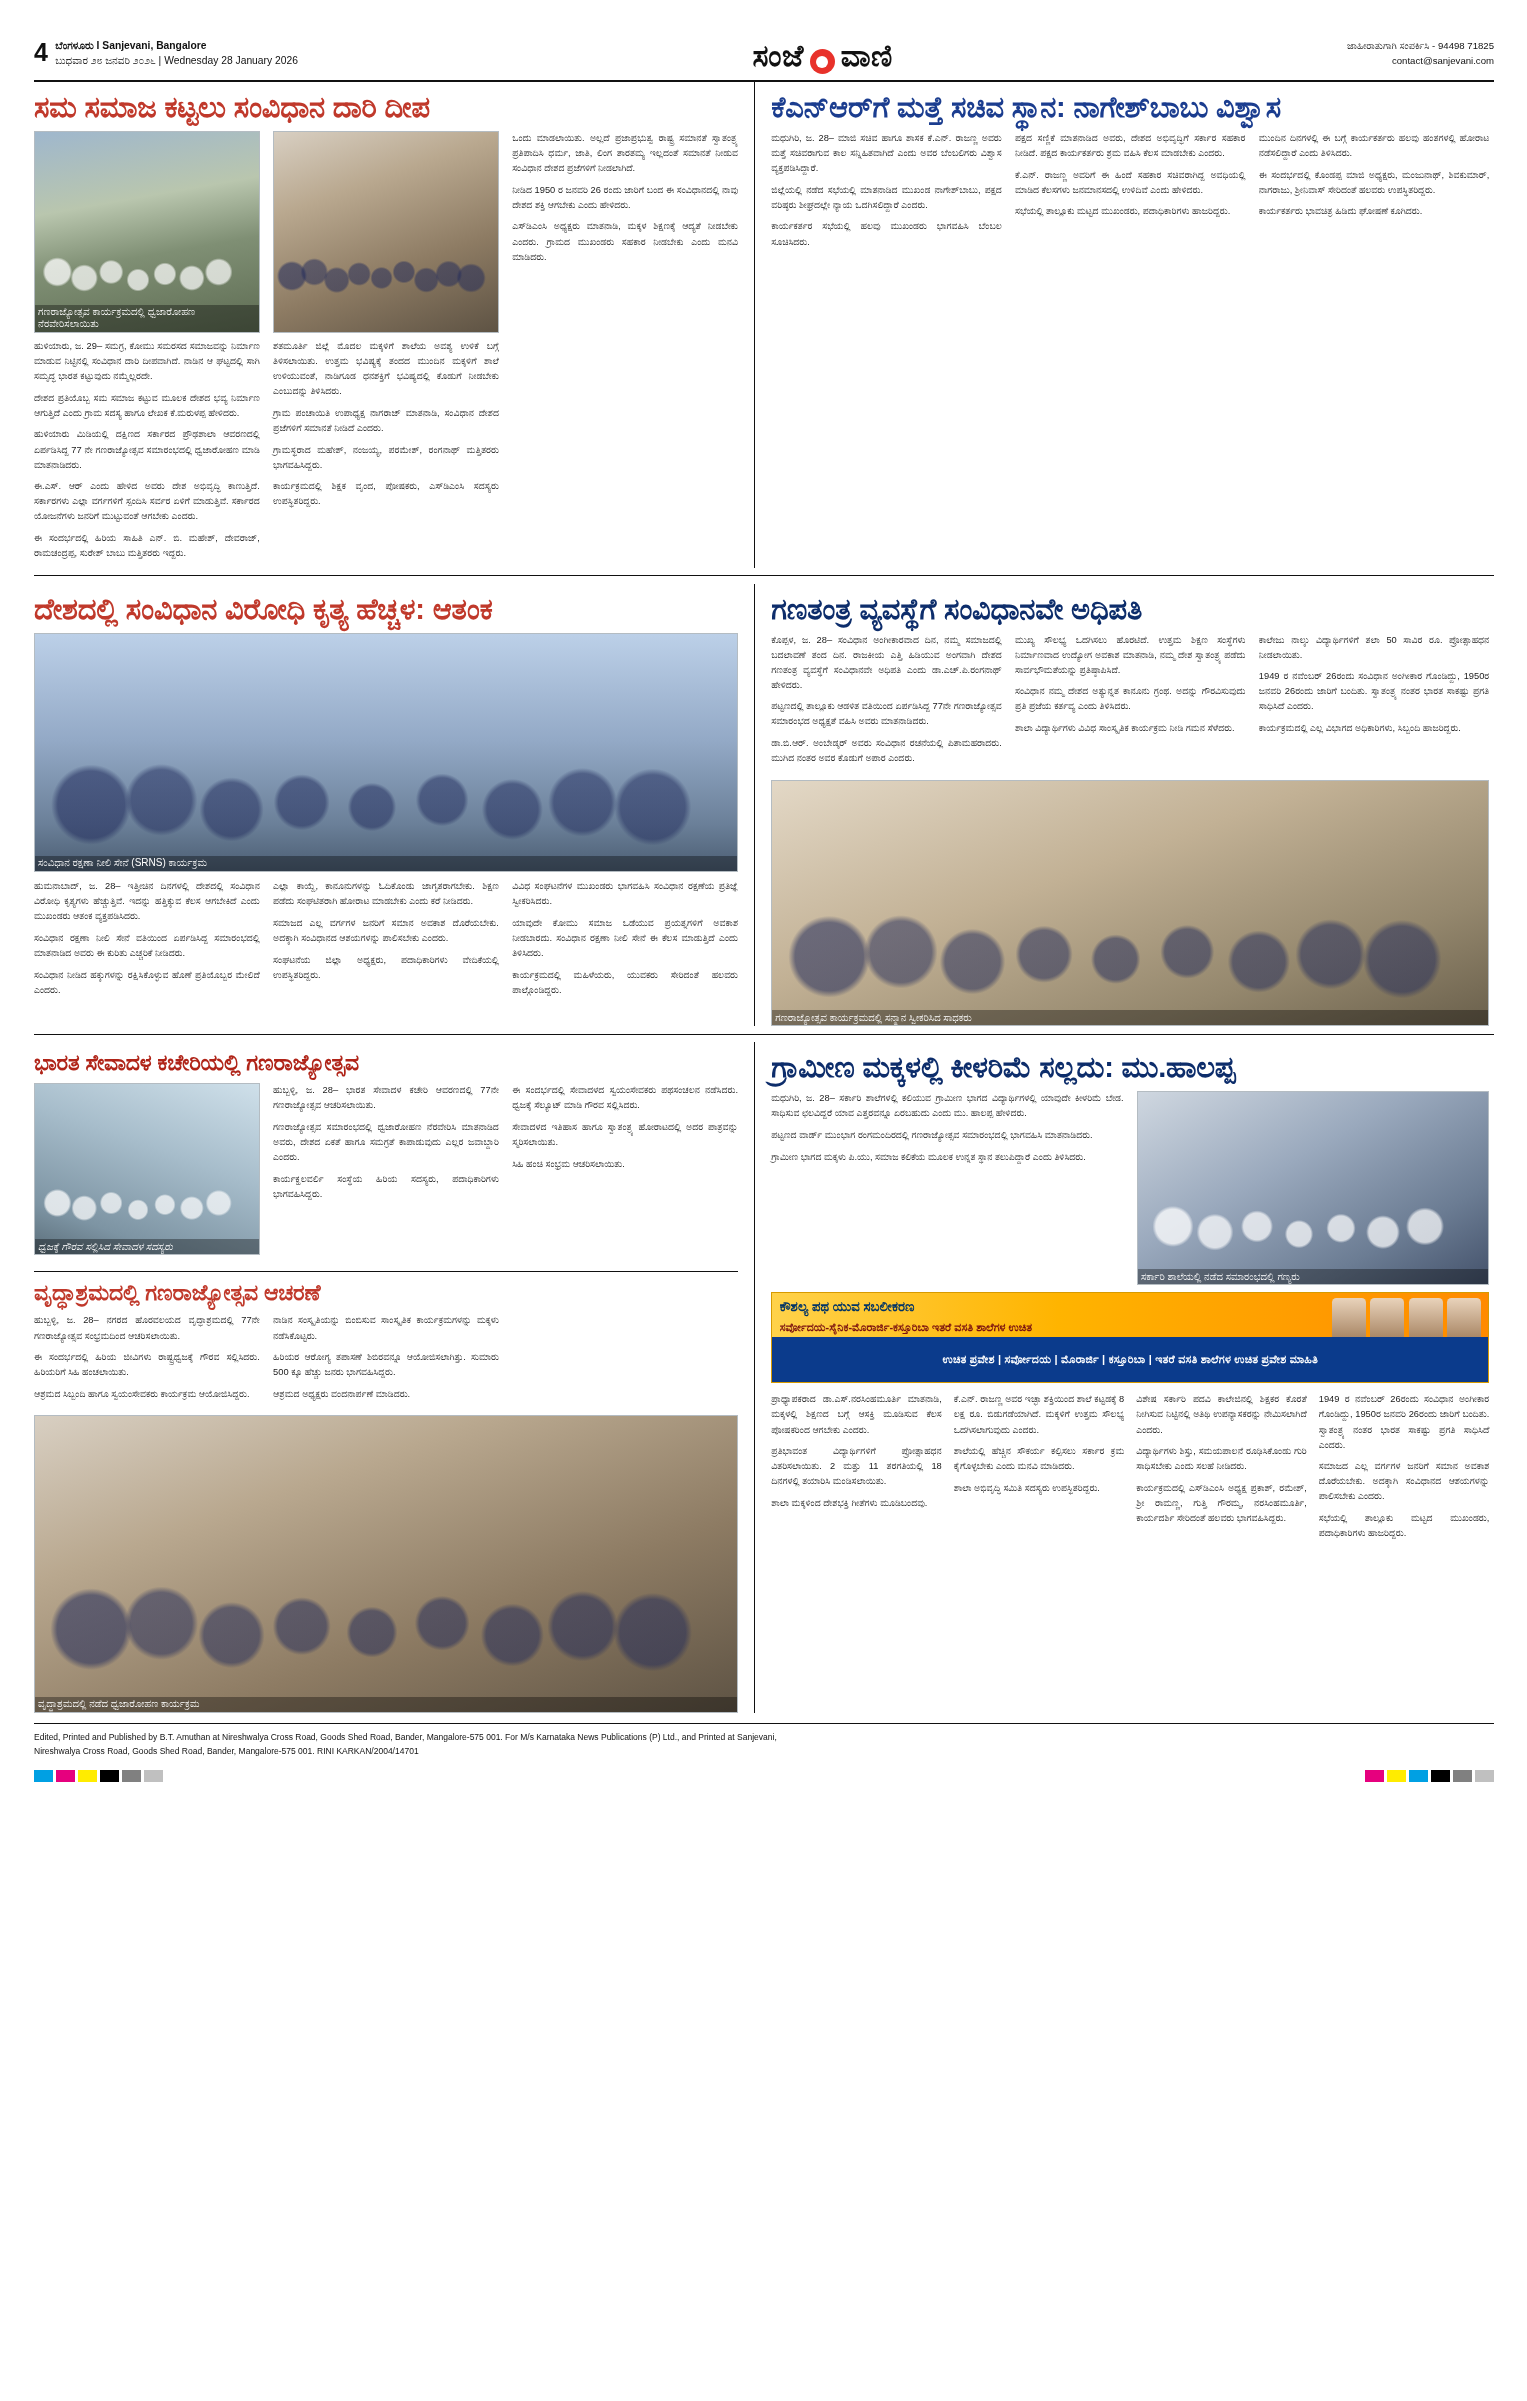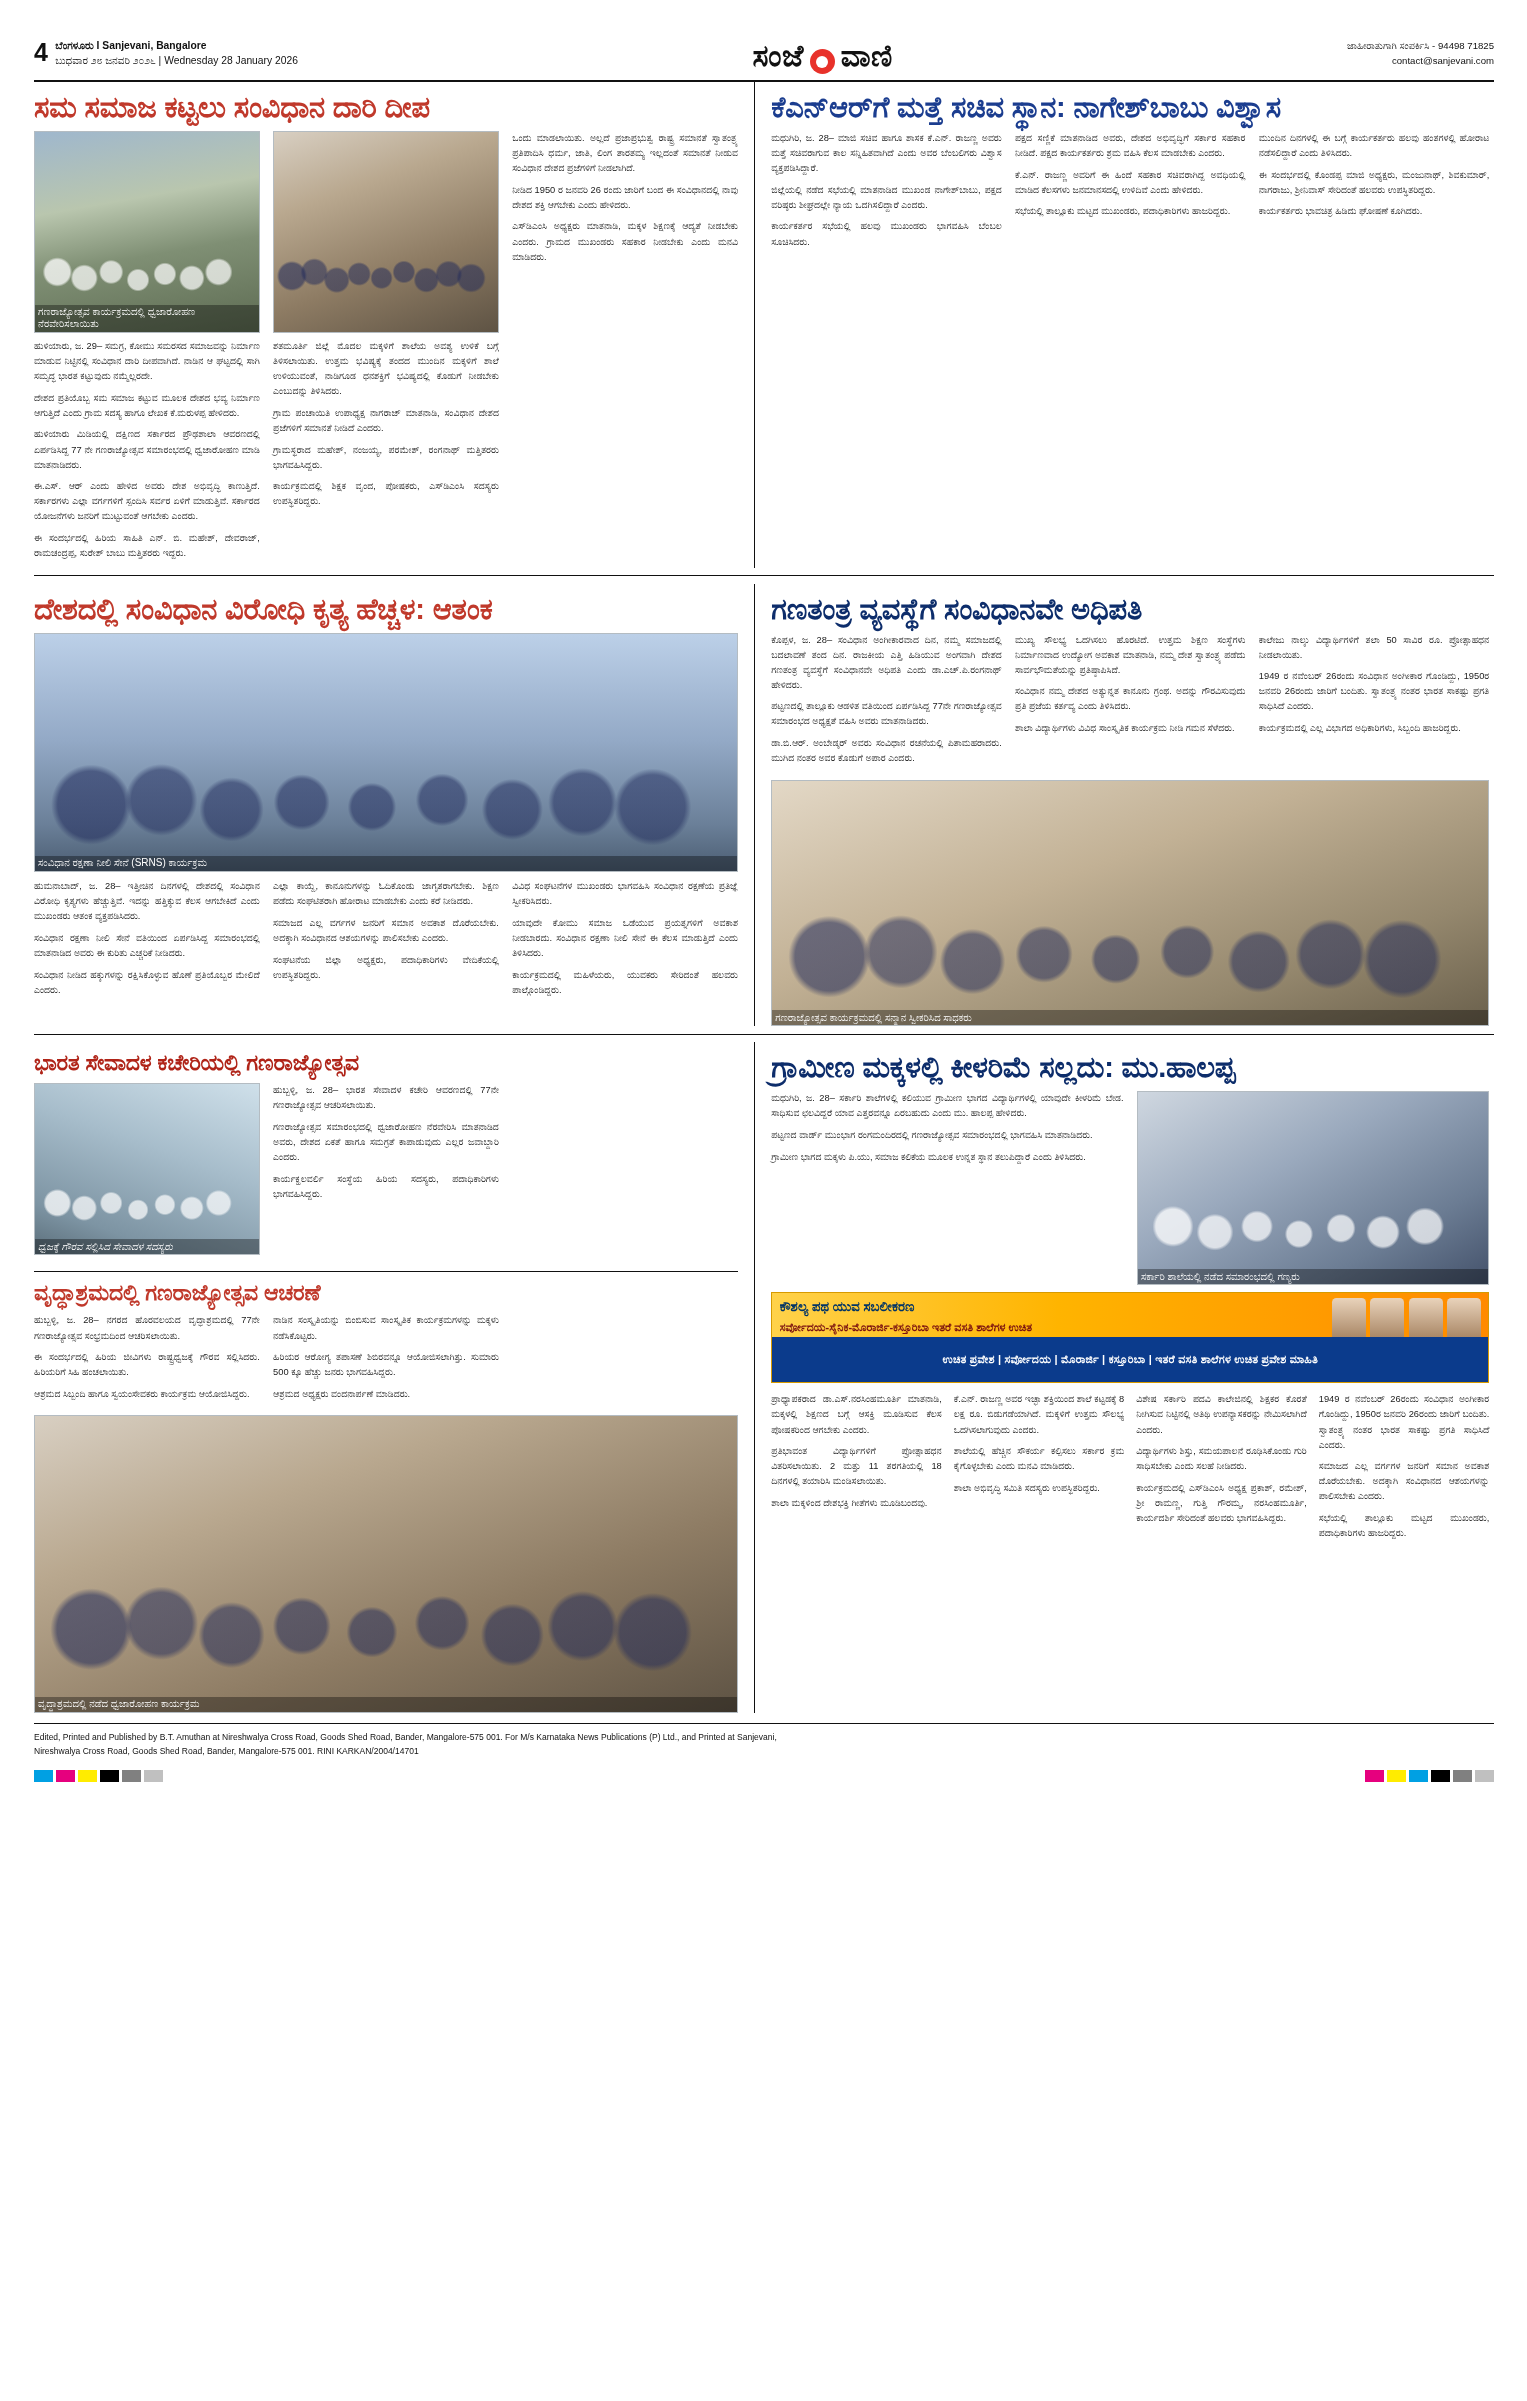--- a/index.html
+++ b/index.html
@@ -396,20 +396,25 @@
               <div class="photo ph-f" style="height:170px; margin-bottom:6px;font-style:italic;">
                 <div class="crowd white"></div>
                 <div class="cap">ಧ್ವಜಕ್ಕೆ ಗೌರವ ಸಲ್ಲಿಸಿದ ಸೇವಾದಳ ಸದಸ್ಯರು</div>
               </div>
             </div>
             <div class="col-text">
               <p>ಹುಬ್ಬಳ್ಳಿ, ಜ. 28– ಭಾರತ ಸೇವಾದಳ ಕಚೇರಿ ಆವರಣದಲ್ಲಿ 77ನೇ ಗಣರಾಜ್ಯೋತ್ಸವ ಆಚರಿಸಲಾಯಿತು.</p>
               <p>ಗಣರಾಜ್ಯೋತ್ಸವ ಸಮಾರಂಭದಲ್ಲಿ ಧ್ವಜಾರೋಹಣ ನೆರವೇರಿಸಿ ಮಾತನಾಡಿದ ಅವರು, ದೇಶದ ಏಕತೆ ಹಾಗೂ ಸಮಗ್ರತೆ ಕಾಪಾಡುವುದು ಎಲ್ಲರ ಜವಾಬ್ದಾರಿ ಎಂದರು.</p>
               <p>ಕಾರ್ಯಕ್ಹಲವರ್ಲಿ ಸಂಸ್ಥೆಯ ಹಿರಿಯ ಸದಸ್ಯರು, ಪದಾಧಿಕಾರಿಗಳು ಭಾಗವಹಿಸಿದ್ದರು.</p>
             </div>
+            <div class="col-text">
+              <p>ಈ ಸಂದರ್ಭದಲ್ಲಿ ಸೇವಾದಳದ ಸ್ವಯಂಸೇವಕರು ಪಥಸಂಚಲನ ನಡೆಸಿದರು. ಧ್ವಜಕ್ಕೆ ಸೆಲ್ಯೂಟ್ ಮಾಡಿ ಗೌರವ ಸಲ್ಲಿಸಿದರು.</p>
+              <p>ಸೇವಾದಳದ ಇತಿಹಾಸ ಹಾಗೂ ಸ್ವಾತಂತ್ರ್ಯ ಹೋರಾಟದಲ್ಲಿ ಅದರ ಪಾತ್ರವನ್ನು ಸ್ಮರಿಸಲಾಯಿತು.</p>
+              <p>ಸಿಹಿ ಹಂಚಿ ಸಂಭ್ರಮ ಆಚರಿಸಲಾಯಿತು.</p>
+            </div>
           </div>
         </div>
 
         <hr class="hr-black">
 
         <div>
           <h2 class="headline" style="font-size:22px;">ವೃದ್ಧಾಶ್ರಮದಲ್ಲಿ ಗಣರಾಜ್ಯೋತ್ಸವ ಆಚರಣೆ</h2>
           <div class="c3">
             <div class="col-text">
               <p>ಹುಬ್ಬಳ್ಳಿ, ಜ. 28– ನಗರದ ಹೊರವಲಯದ ವೃದ್ಧಾಶ್ರಮದಲ್ಲಿ 77ನೇ ಗಣರಾಜ್ಯೋತ್ಸವ ಸಂಭ್ರಮದಿಂದ ಆಚರಿಸಲಾಯಿತು.</p>

